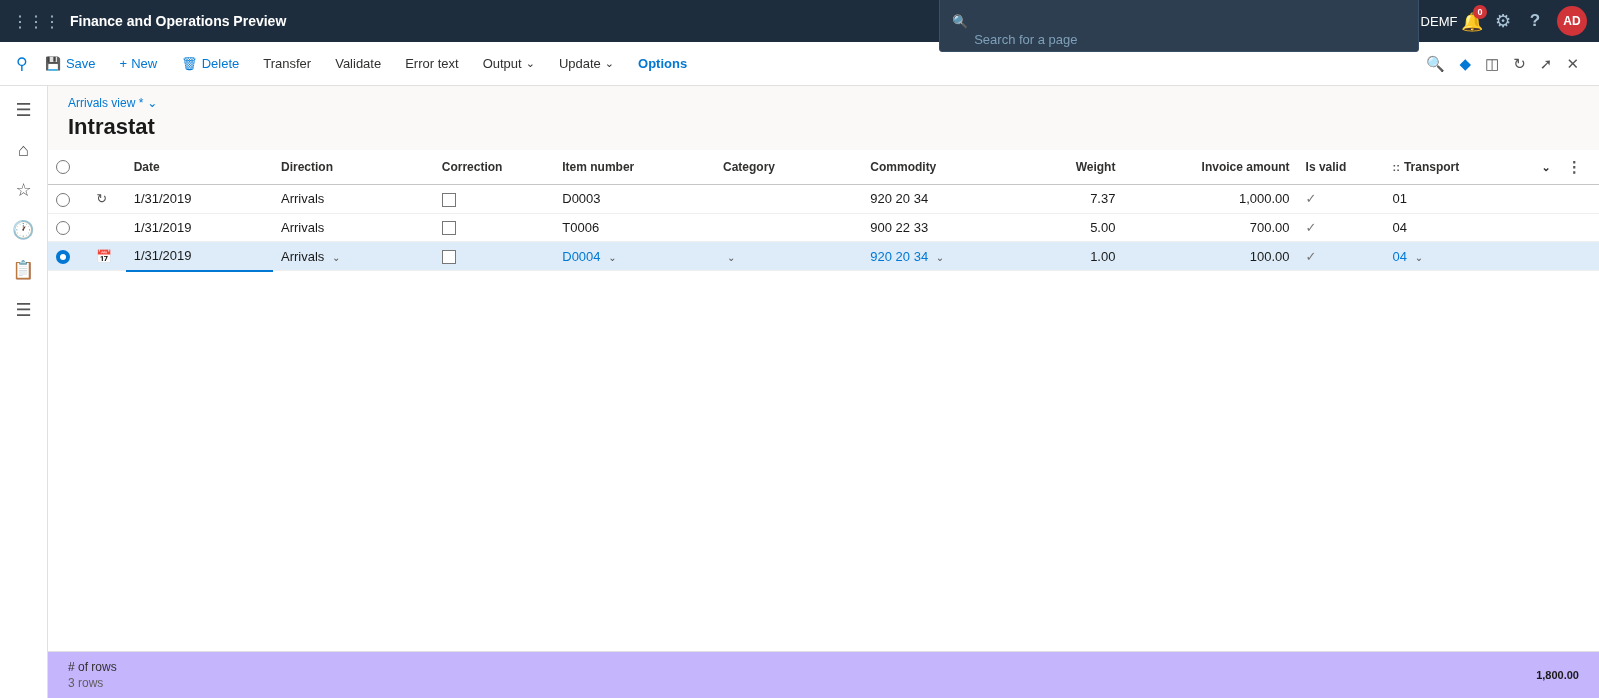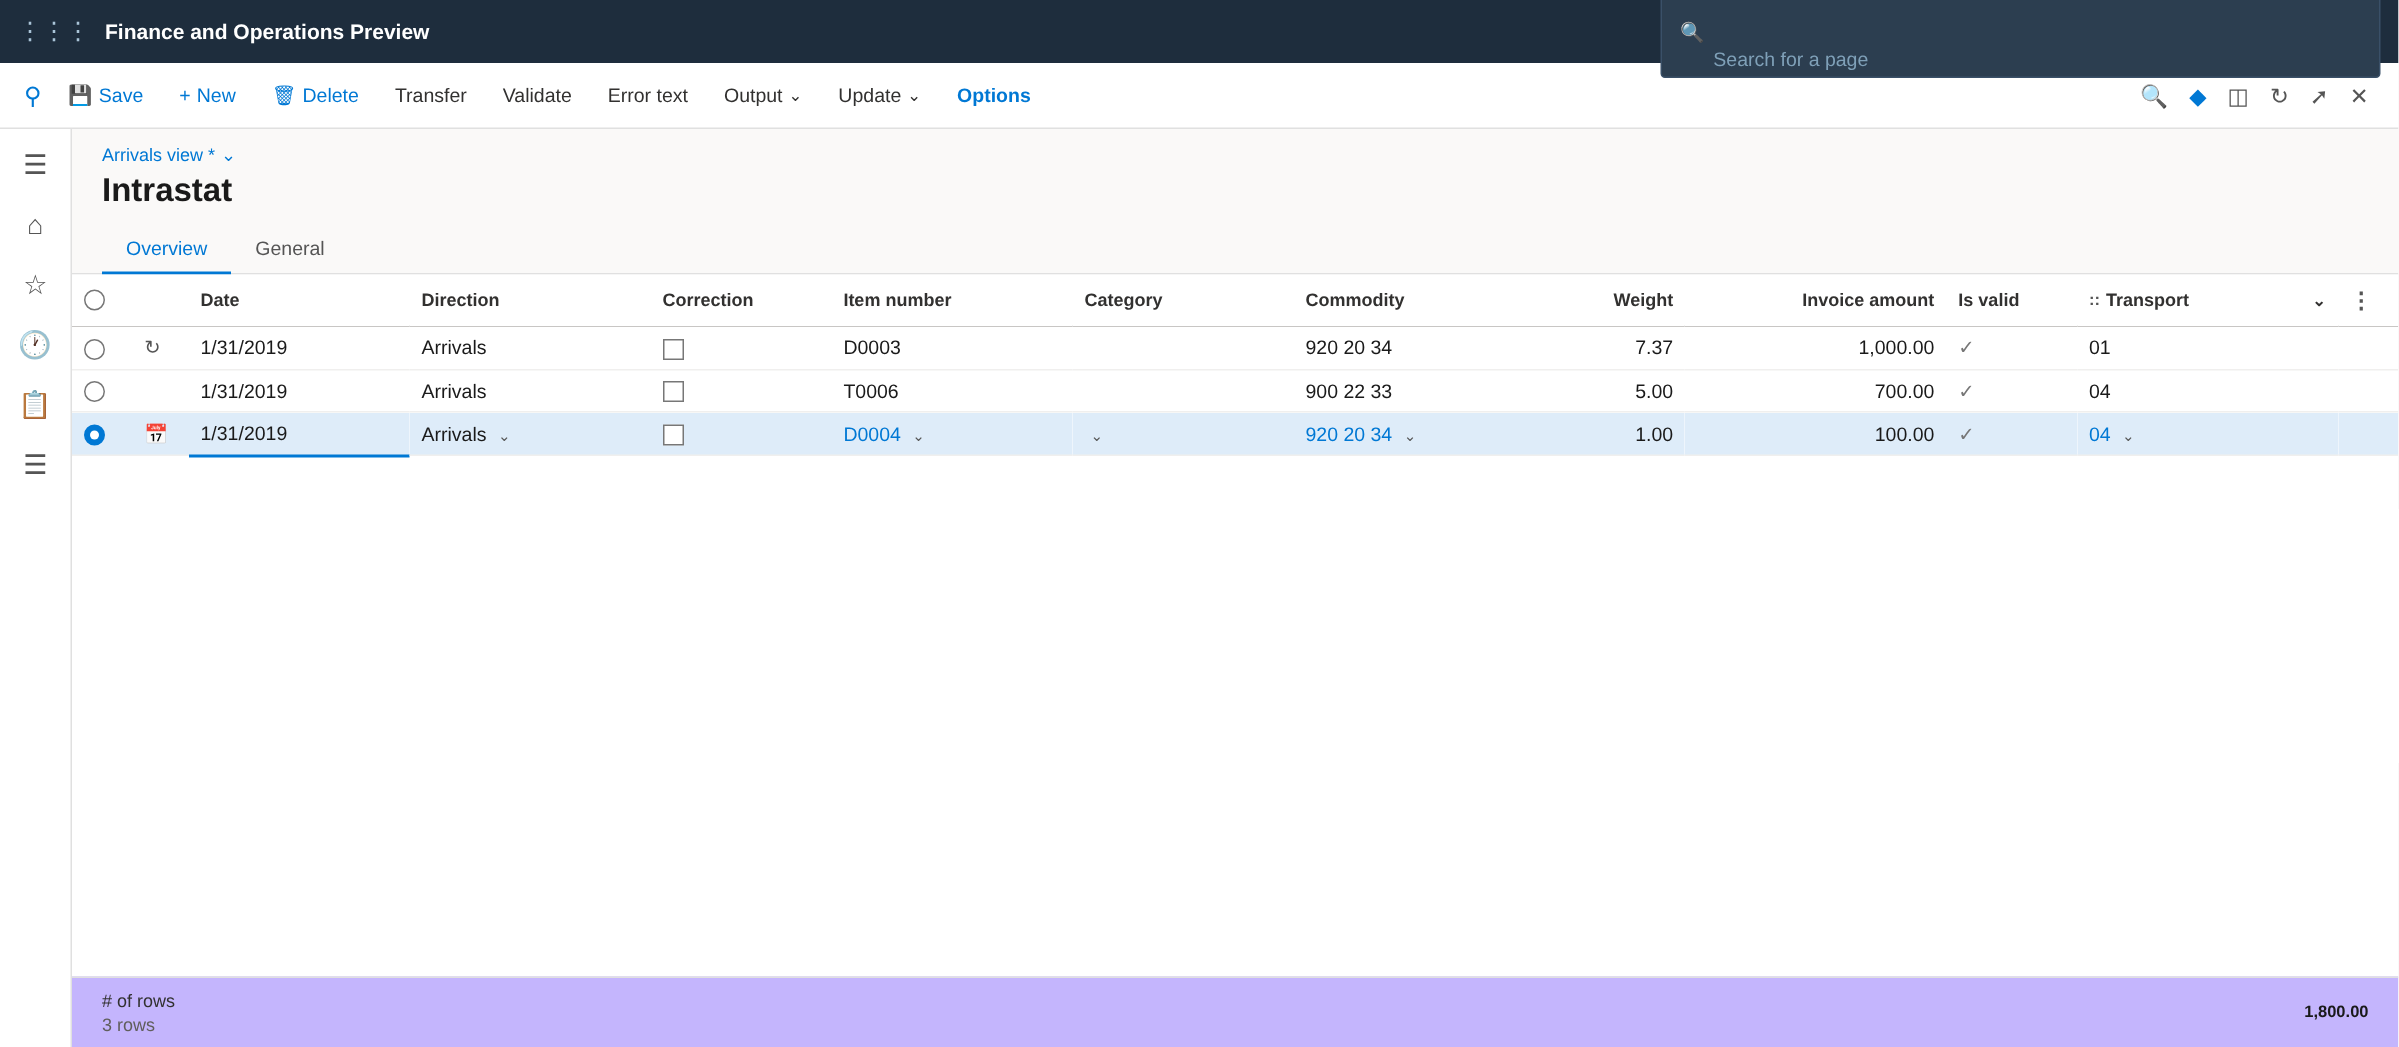--- a/index.html
+++ b/index.html
@@ -174,20 +174,27 @@
 
 <div class="top-nav">
   <div class="top-nav-left">
     <span class="apps-icon">⋮⋮⋮</span>
     <span class="top-nav-title">Finance and Operations Preview</span>
   </div>
   <div class="top-nav-search">
     <span style="color:#7fa0b8;">🔍</span>
     <input type="text" placeholder="Search for a page" style="">
   </div>
+  <div class="top-nav-right">
+    <span class="top-nav-icon" style="color:#fff; font-size:13px;">DEMF</span>
+    <span class="top-nav-icon notif-badge" data-count="0" style="color:#aac4d8; font-size:18px;">🔔</span>
+    <span class="top-nav-icon" style="font-size:18px;">⚙</span>
+    <span class="top-nav-icon" style="font-size:17px; font-weight:700;">?</span>
+    <div class="user-avatar">AD</div>
+  </div>
 </div>
 
 <div class="cmd-bar">
   <span class="filter-icon">⚲</span>
   <button class="cmd-btn">
     <span style="font-size:13px;">💾</span>
     <span>Save</span>
   </button>
   <button class="cmd-btn">
     <span>+</span>
@@ -240,24 +247,20 @@
 
   <div class="content-area">
     <div class="page-header">
       <div class="view-selector">
         <span>Arrivals view *</span>
         <span>⌄</span>
       </div>
       <div class="page-title">Intrastat</div>
     </div>
 
-    <div class="tabs">
-      <div class="tab active">Overview</div>
-      <div class="tab">General</div>
-    </div>
 
     <div class="table-container">
       <table>
         <colgroup>
           <col class="col-check">
             <col class="col-refresh">
             <col class="col-date">
           <col class="col-direction">
             <col class="col-correction">
             <col class="col-itemnumber">

